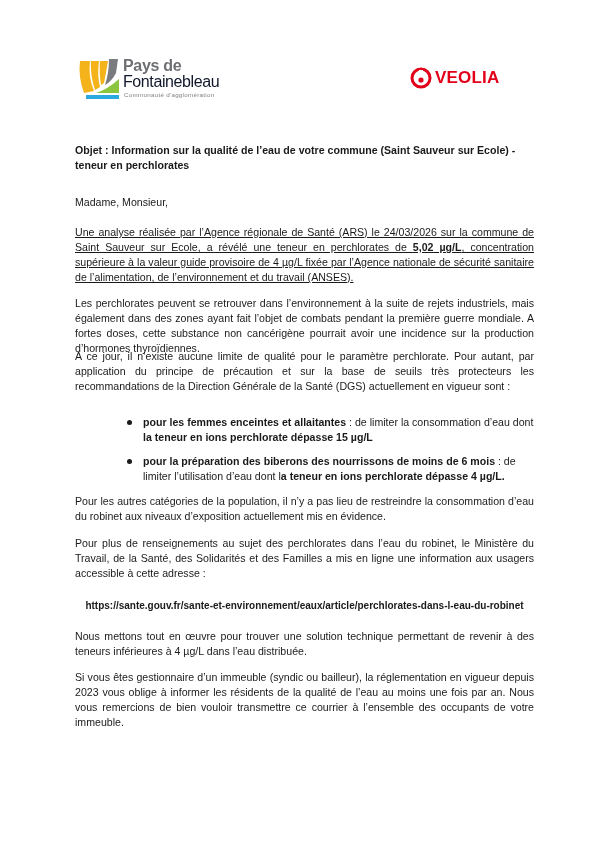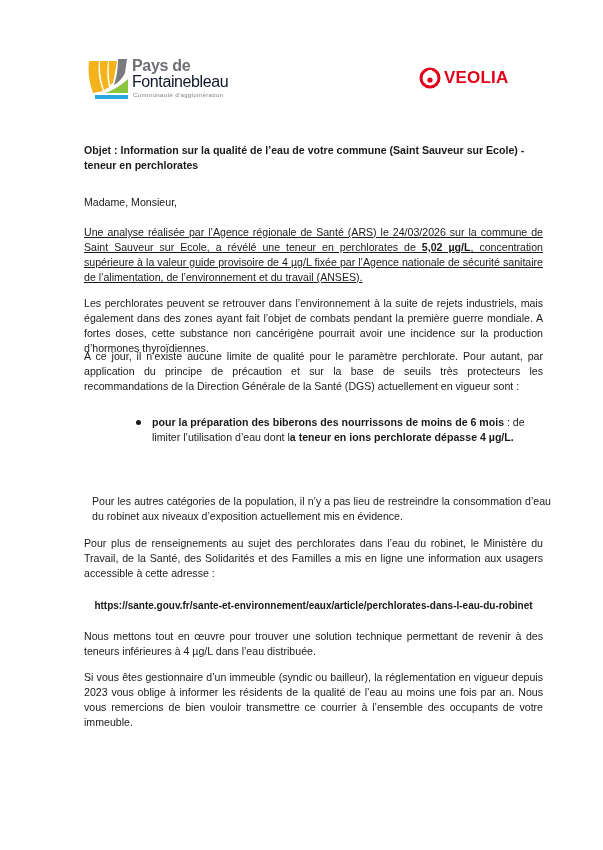--- a/index.html
+++ b/index.html
@@ -1,18 +1,18 @@
 <!DOCTYPE html>
 <html><head>
 <meta charset="utf-8">
 <style>
   html, body { margin: 0; padding: 0; background: #ffffff; }
   body { width: 603px; height: 850px; position: relative; overflow: hidden;
          font-family: "Liberation Sans", sans-serif; color: #1a1a1a; }
-  .page { position: absolute; left: 9px; top: 0; width: 558px; height: 850px; }
+  .page { position: absolute; left: 0; top: 0; width: 558px; height: 850px; }
 
   
   .logo-left { position: absolute; left: 78px; top: 57px; width: 170px; height: 48px; }
   .logo-left .mark { position: absolute; left: 0; top: 0; width: 42px; height: 46px; }
   .logo-left .name1 { position: absolute; left: 45px; top: 0px; font-size: 16px; font-weight: bold;
                       color: #6d6f73; letter-spacing: -0.3px; line-height: 17px; }
   .logo-left .name2 { position: absolute; left: 45px; top: 16px; font-size: 16px; font-weight: normal;
                       color: #0f172a; letter-spacing: -0.4px; line-height: 17px; }
   .logo-left .tag { position: absolute; left: 46px; top: 34px; font-size: 6.2px; color: #7d7f83;
                     letter-spacing: 0.3px; white-space: nowrap; }
@@ -28,21 +28,21 @@
   .b { font-weight: bold; }
   .subject { top: 143px; font-weight: bold; text-align: left; }
   .salut { top: 195px; text-align: left; }
   .p1 { top: 225px; text-decoration: underline; }
   .p2 { top: 296px; }
   .p3 { top: 349px; }
   .bullets { position: absolute; left: 110px; width: 425px; font-size: 10.6px; line-height: 15px; }
   .bullet { position: relative; padding-left: 33px; margin-bottom: 9px; }
   .bullet .dot { position: absolute; left: 17px; top: 5px; width: 5px; height: 5px; border-radius: 50%;
                  background: #1a1a1a; }
-  .p4 { top: 494px; margin-left: 8px; }
+  .p4 { top: 494px; }
   .p5 { top: 536px; }
   .url { position: absolute; left: 75px; width: 459px; top: 600px; font-size: 10px;
          font-weight: bold; text-align: center; color: #1a1a1a; }
   .p6 { top: 629px; }
   .p7 { top: 670px; }
 </style>
 </head>
 <body>
 
 <div class="page">
@@ -78,20 +78,24 @@
     <span>Une analyse réalisée par l’Agence régionale de Santé (ARS) le 24/03/2026 sur la commune de Saint Sauveur sur Ecole, a révélé une teneur en perchlorates de </span><span class="b">5,02 µg/L</span><span>, concentration supérieure à la valeur guide provisoire de 4 µg/L fixée par l’Agence nationale de sécurité sanitaire de l’alimentation, de l’environnement et du travail (ANSES).</span>
   </div>
 
   <div class="txt p2">Les perchlorates peuvent se retrouver dans l’environnement à la suite de rejets industriels, mais également dans des zones ayant fait l’objet de combats pendant la première guerre mondiale. A fortes doses, cette substance non cancérigène pourrait avoir une incidence sur la production d’hormones thyroïdiennes.</div>
 
   <div class="txt p3">A ce jour, il n’existe aucune limite de qualité pour le paramètre perchlorate. Pour autant, par application du principe de précaution et sur la base de seuils très protecteurs les recommandations de la Direction Générale de la Santé (DGS) actuellement en vigueur sont :</div>
 
   <div class="bullets" style="top:415px;">
     <div class="bullet">
       <span class="dot"></span>
+      <span class="b">pour les femmes enceintes et allaitantes</span><span> : de limiter la consommation d’eau dont </span><span class="b">la teneur en ions perchlorate dépasse 15 µg/L</span>
+    </div>
+    <div class="bullet">
+      <span class="dot"></span>
       <span class="b">pour la préparation des biberons des nourrissons de moins de 6 mois</span><span> : de limiter l’utilisation d’eau dont l</span><span class="b">a teneur en ions perchlorate dépasse 4 µg/L.</span>
     </div>
   </div>
 
   <div class="txt p4">Pour les autres catégories de la population, il n’y a pas lieu de restreindre la consommation d’eau du robinet aux niveaux d’exposition actuellement mis en évidence.</div>
 
   <div class="txt p5">Pour plus de renseignements au sujet des perchlorates dans l’eau du robinet, le Ministère du Travail, de la Santé, des Solidarités et des Familles a mis en ligne une information aux usagers accessible à cette adresse :</div>
 
   <div class="url">https://sante.gouv.fr/sante-et-environnement/eaux/article/perchlorates-dans-l-eau-du-robinet</div>
 

